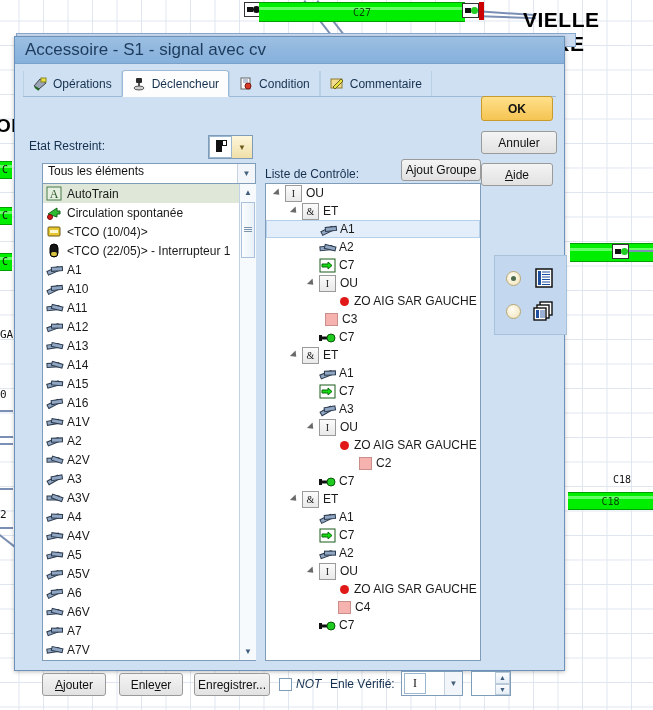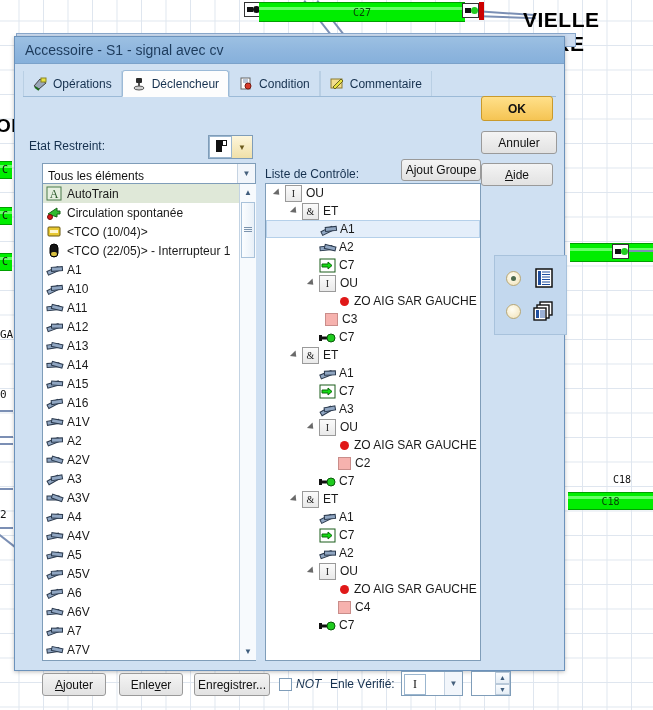--- a/index.html
+++ b/index.html
@@ -37,38 +37,38 @@
   #dialog{
     position:absolute;left:14px;top:36px;width:551px;height:635px;
     background:#cfe0f2;border:1px solid #6c92bb;box-sizing:border-box;
     box-shadow:0 1px 4px rgba(0,0,0,.25);
   }
   #titlebar{
     height:27px;background:linear-gradient(to bottom,#9cc0e2 0%,#8fb6de 55%,#86b0db 100%);
     border-bottom:1px solid #7ba2ca;
     display:flex;align-items:center;padding-left:10px;box-sizing:border-box;
   }
-  #titlebar .ttl{font-size:14px;color:#1d3b5c;}
+  #titlebar .ttl{font-size:17px;color:#1d3b5c;}
 
   
   #tabs{position:absolute;left:8px;top:31px;right:8px;height:28px;
         border-bottom:1px solid #9cbad7;display:flex;align-items:flex-end;}
   .tab{height:25px;display:flex;align-items:center;gap:5px;padding:0 9px;
        font-size:12px;color:#16314f;box-sizing:border-box;
        border-left:1px solid #b9cfe4;border-right:1px solid #b9cfe4;cursor:default;}
   .tab.active{background:#fdfdfd;border:1px solid #9cbad7;border-bottom:1px solid #fdfdfd;
               border-radius:3px 3px 0 0;margin-bottom:-1px;height:27px;}
   .tabico{width:15px;height:14px;position:relative;flex:none;}
 
   .lbl{font-size:12px;color:#15304e;}
   .u{text-decoration:underline;}
 
   
   .combo{position:absolute;background:#fff;border:1px solid #7f9db9;box-sizing:border-box;
-         display:flex;align-items:flex-end;font-size:12px;color:#111;padding-left:5px;}
+         display:flex;align-items:flex-start;font-size:12px;color:#111;padding-left:5px;}
   .combo .arrow{margin-left:auto;width:17px;height:100%;display:flex;align-items:center;justify-content:center;
         border-left:1px solid #c5d3e2;background:#f2f6fb;color:#45607c;font-size:8px;}
 
   
   .btn{position:absolute;background:linear-gradient(to bottom,#f4f4f4,#e2e2e2);
        border:1px solid #9a9a9a;border-radius:3px;box-sizing:border-box;
        display:flex;align-items:center;justify-content:center;font-size:12px;color:#111;cursor:default;}
   .btn.ok{background:linear-gradient(to bottom,#ffe08a,#f5c453);border:1px solid #c99a2c;font-weight:bold;}
 
   
@@ -581,21 +581,21 @@
           <i></i>
         </span>
         <span class="opbox">I</span>
         <span>OU</span>
       </div>
       <div class="tnode" style="padding-left: 55px;">
         <span class="tw"></span>
         <span class="dot"></span>
         <span>ZO AIG SAR GAUCHE</span>
       </div>
-      <div class="tnode" style="padding-left: 55px;">
+      <div class="tnode" style="padding-left: 76px;">
         <span class="tw"></span>
         <span class="sq"></span>
         <span>C2</span>
       </div>
       <div class="tnode" style="padding-left: 38px;">
         <span class="tw"></span>
         <span class="tico"><svg width="18" height="15">
             <rect x="0" y="5" width="3" height="6" fill="#111"></rect>
             <rect x="3" y="6.5" width="6" height="3" fill="#111"></rect>
             <circle cx="12" cy="8" r="4" fill="#1fcb1f" stroke="#0a5a0a"></circle>

